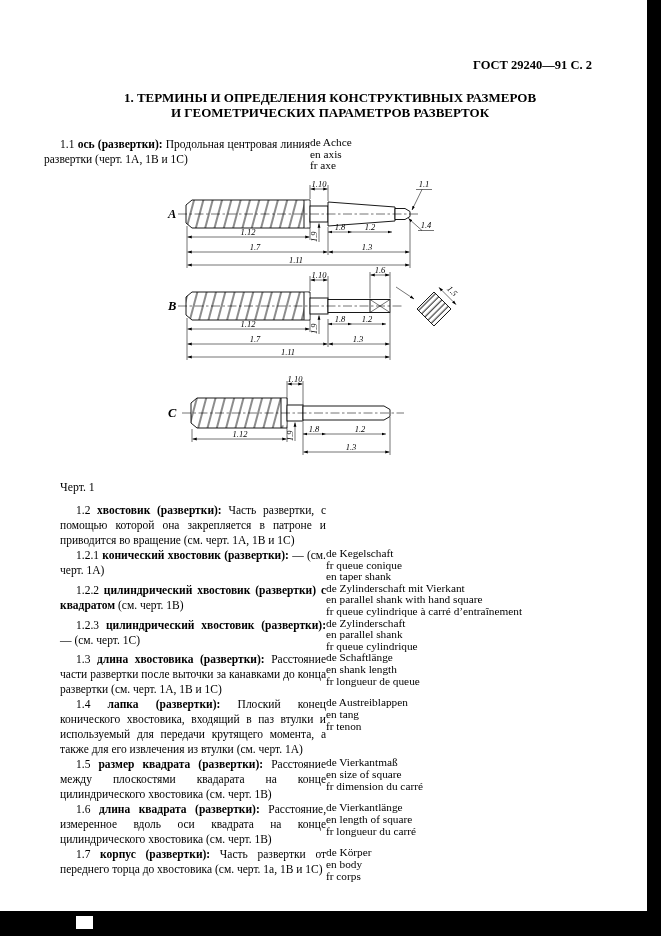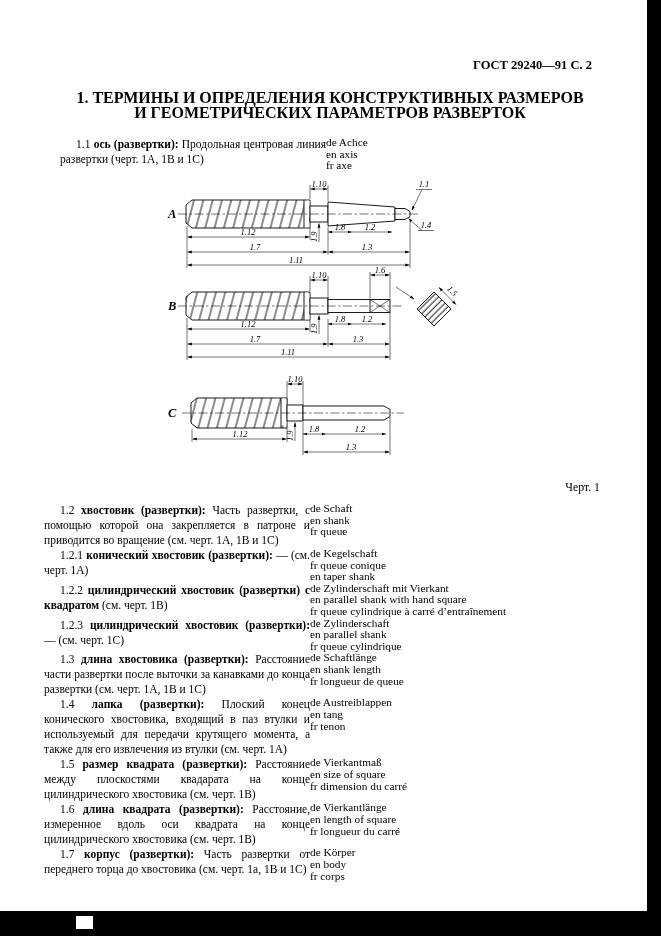--- a/index.html
+++ b/index.html
@@ -1,30 +1,30 @@
 <!DOCTYPE html>
 <html><head>
 <meta charset="utf-8">
 <style>
   html,body{margin:0;padding:0;background:#888}
   .page{position:relative;width:661px;height:936px;background:#fff;overflow:hidden;
         font-family:"Liberation Serif",serif;color:#000}
   .hdr{position:absolute;top:58px;left:60px;width:532px;text-align:right;
        font-weight:bold;font-size:12.5px}
   .title{position:absolute;top:90px;left:60px;width:540px;text-align:center;
-         font-weight:bold;font-size:16px;line-height:15px}
-  .t11{position:absolute;top:137px;left:60px;width:540px}
-  .terms{position:absolute;top:503px;left:44px;width:540px}
+         font-weight:bold;font-size:13px;line-height:15px}
+  .t11{position:absolute;top:137px;left:44px;width:540px}
+  .terms{position:absolute;top:503px;left:60px;width:540px}
   .term{display:flex;align-items:flex-start}
   .tl{width:266px;margin:0;text-align:justify;text-indent:16px;
       font-size:11.5px;line-height:15px}
   .tl b{font-weight:bold}
   .tr{flex:1;font-size:11.3px;line-height:11.6px}
   .fig-wrap{position:absolute;top:180px;left:158px}
-  .caption{position:absolute;top:480px;left:60px;width:540px;text-align:right;
+  .caption{position:absolute;top:480px;left:60px;width:540px;text-align:left;
            font-size:11.8px}
   .bar-right{position:absolute;top:0;right:0;width:14px;height:936px;background:#000}
   .bar-bottom{position:absolute;left:0;bottom:0;width:661px;height:25px;background:#000}
   .notch{position:absolute;left:76px;bottom:7px;width:17px;height:13px;background:#fff}
   
   .figsvg line{stroke:#000;stroke-width:0.9}
   .figsvg .cl{stroke-width:0.55;stroke-dasharray:9 2.5 2.5 2.5}
   .figsvg .dim line{stroke-width:0.55}
   .figsvg .dt{font-family:"Liberation Serif",serif;font-style:italic;font-size:8.5px;fill:#000}
   .figsvg .rl{font-family:"Liberation Serif",serif;font-style:italic;font-weight:bold;
@@ -239,25 +239,20 @@
       </g>
     </svg>
   </div>
 
   <div class="caption">Черт. 1</div>
 
   <div class="terms">
 
     <div class="term">
       <p class="tl"><span>1.2</span> <b>хвостовик (развертки):</b> <span>Часть развертки, с помощью которой она закрепляется в патроне и приводится во вращение (см. черт. 1А, 1В и 1С)</span></p>
-      <div class="tr">
-        <div>de Schaft</div>
-        <div>en shank</div>
-        <div>fr queue</div>
-      </div>
     </div>
 
     <div class="term">
       <p class="tl"><span>1.2.1</span> <b>конический хвостовик (развертки):</b> <span>— (см. черт. 1А)</span></p>
       <div class="tr">
         <div>de Kegelschaft</div>
         <div>fr queue conique</div>
         <div>en taper shank</div>
       </div>
     </div>

